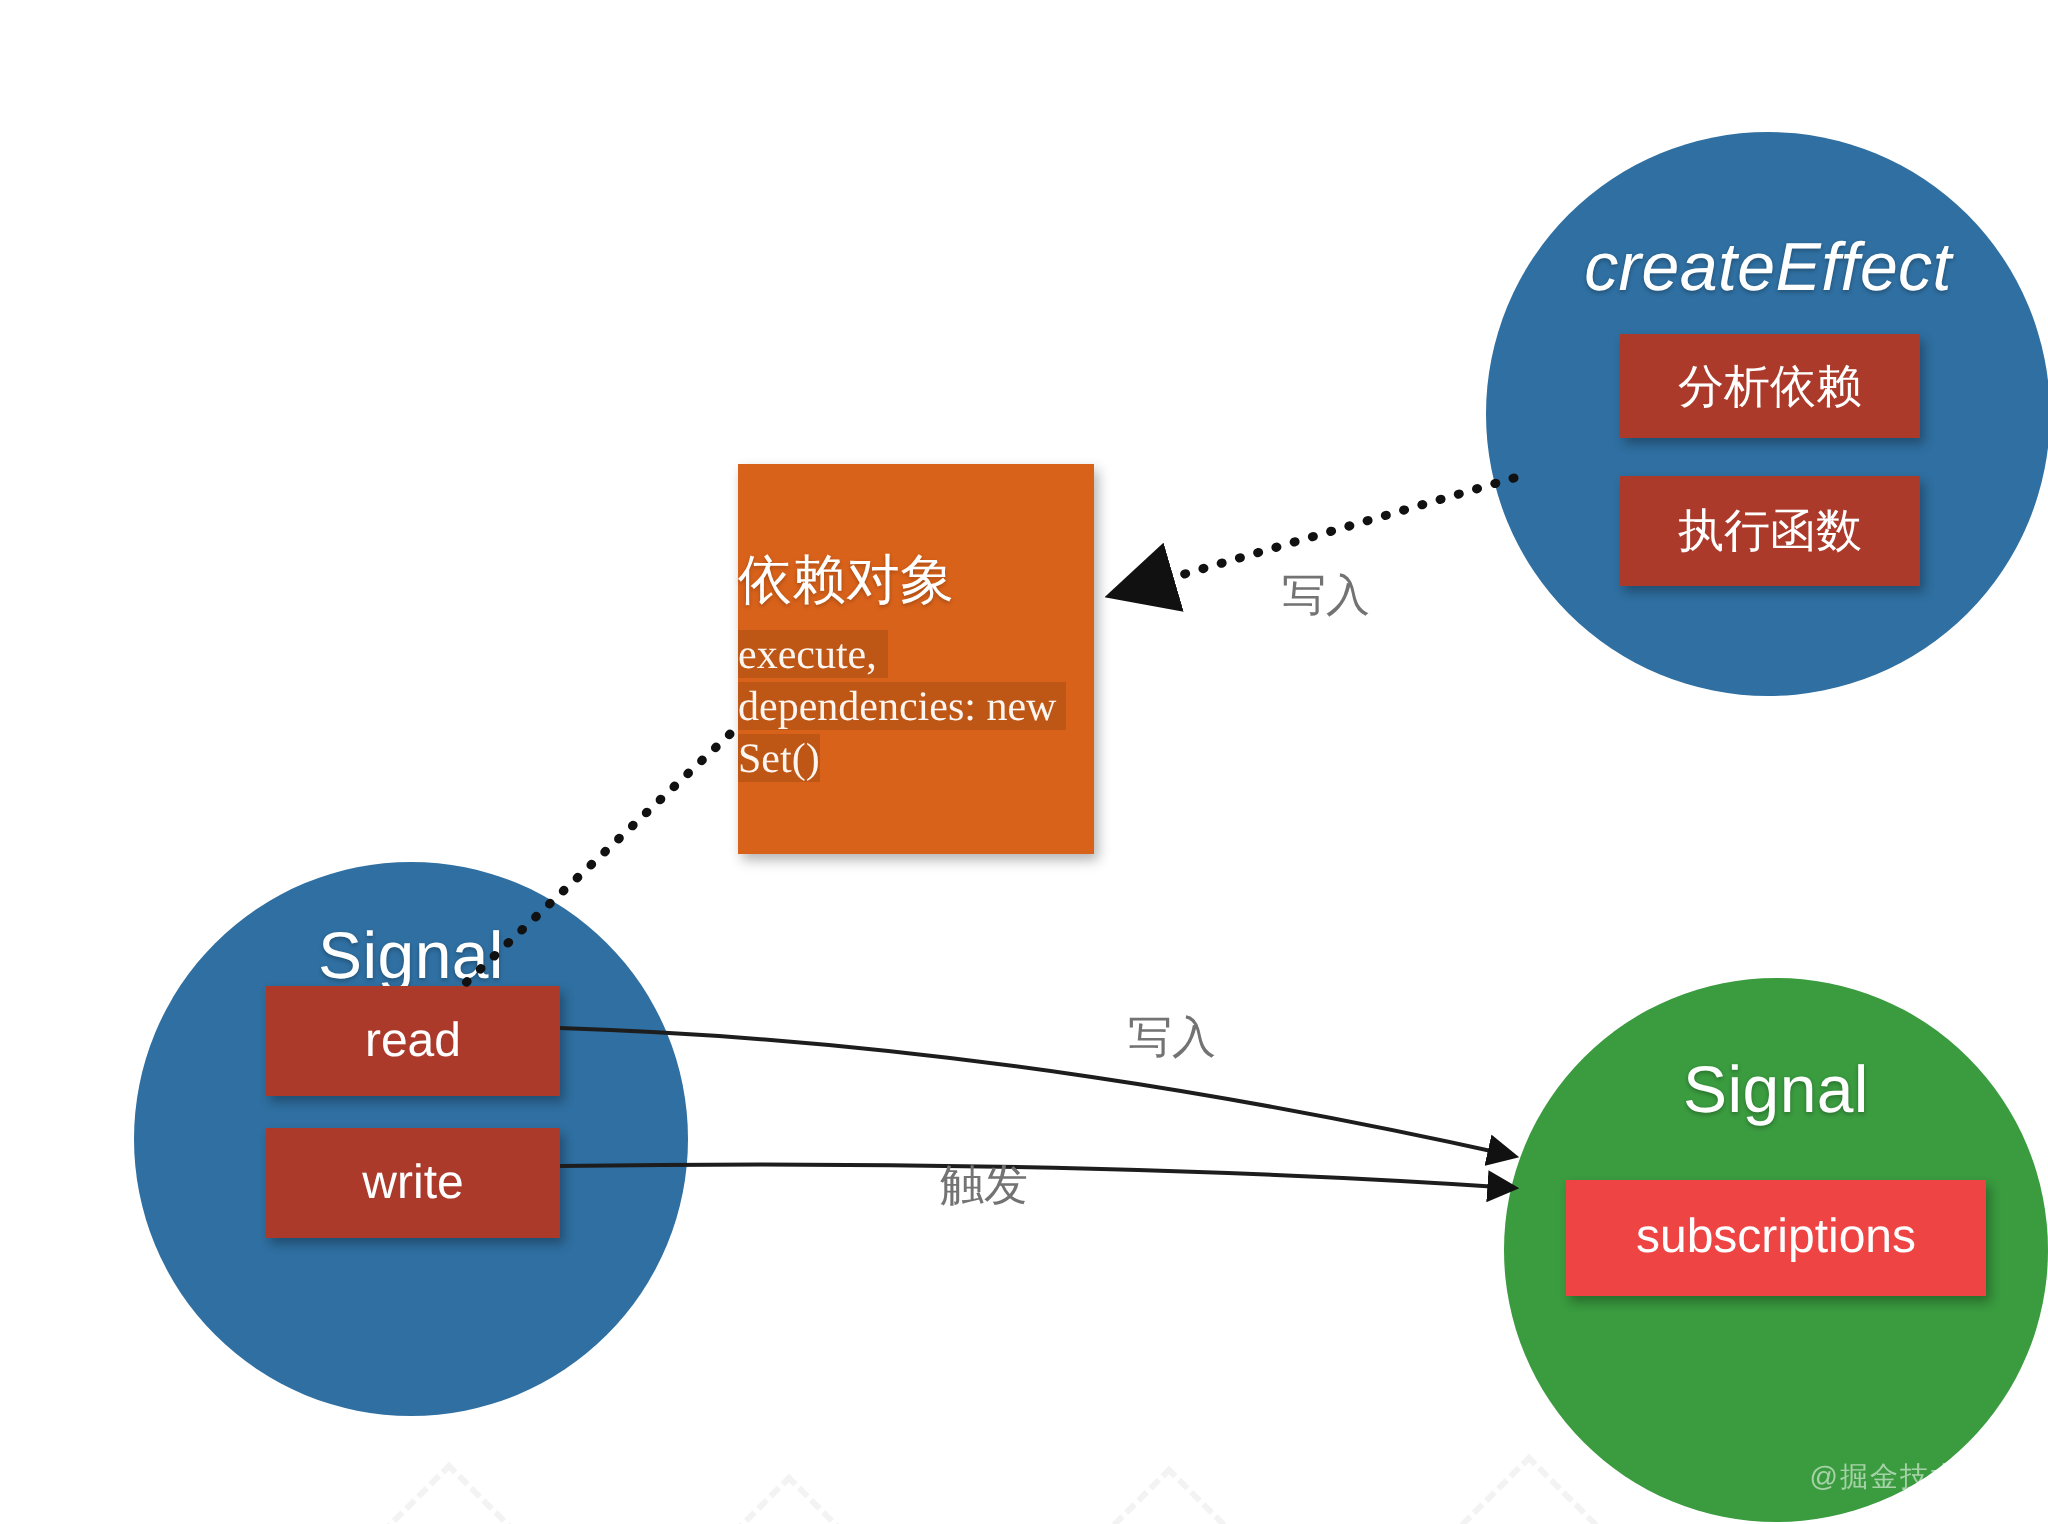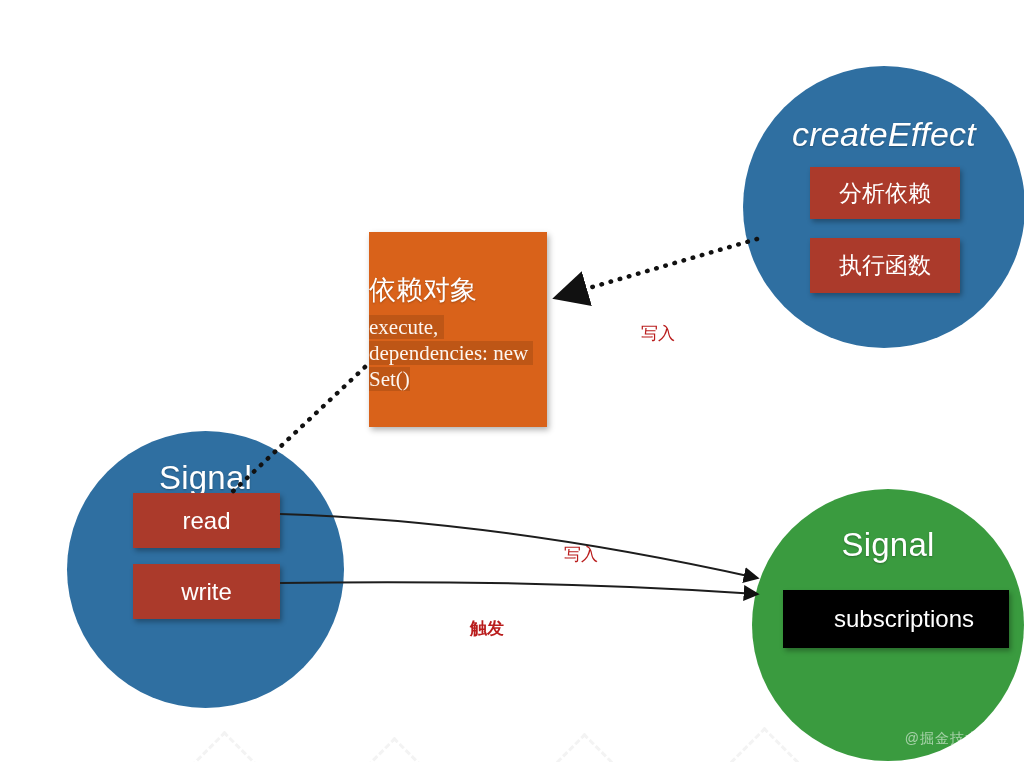--- a/index.html
+++ b/index.html
@@ -50,21 +50,21 @@
   
   .box {
     position: absolute;
     display: flex;
     align-items: center;
     justify-content: center;
     color: #ffffff;
     box-shadow: 2px 3px 5px rgba(0,0,0,.30);
   }
   .box-red  { background: #ab3a2b; }
-  .box-blue { background: #000000; padding-left: 16px; }
+  .box-blue { background: #ef4444; }
 
   
   #dep-object {
     position: absolute;
     background: #d9621a;
     box-shadow: 2px 3px 6px rgba(0,0,0,.30);
   }
   #dep-object .dep-title {
     position: absolute;
     top: 40px;
@@ -88,24 +88,23 @@
   #dep-object .dep-code span {
     background: rgba(0,0,0,.12);
     box-decoration-break: clone;
     margin-top: 48px;
     -webkit-box-decoration-break: clone;
   }
 
   
   .edge-label {
     position: absolute;
-    color: #b91c1c;
-    font-size: 17px;
+    color: #737373;
+    font-size: 22px;
     white-space: nowrap;
-    margin-top: 39px;
   }
 
   
   #edges {
     position: absolute;
     inset: 0;
     width: 1024px;
     height: 762px;
     pointer-events: none;
   }
@@ -176,17 +175,17 @@
 
     <path d="M 365 367 L 228 496" fill="none" stroke="#111111" stroke-width="4.5" stroke-linecap="round" stroke-dasharray="0.5 9"></path>
 
     <path d="M 280 514 C 470 520, 640 552, 757 578" fill="none" stroke="#1d1d1d" stroke-width="2" marker-end="url(#arrow-right)"></path>
 
     <path d="M 280 583 C 470 580, 640 586, 757 594" fill="none" stroke="#1d1d1d" stroke-width="2" marker-end="url(#arrow-right)"></path>
   </svg>
 
   <div class="edge-label" style="left:641px; top:283px;">写入</div>
   <div class="edge-label" style="left:564px; top:504px;">写入</div>
-  <div class="edge-label" style="left:470px; top:578px;font-weight:bold;">触发</div>
+  <div class="edge-label" style="left:470px; top:578px;">触发</div>
 
   <div id="watermark">@掘金技术社区</div>
 
 </div>
 
 </body></html>

